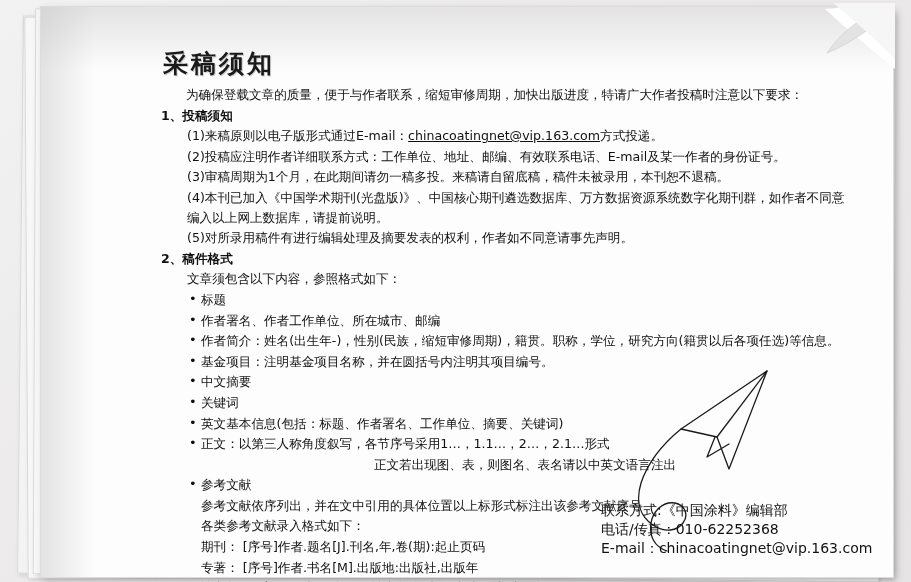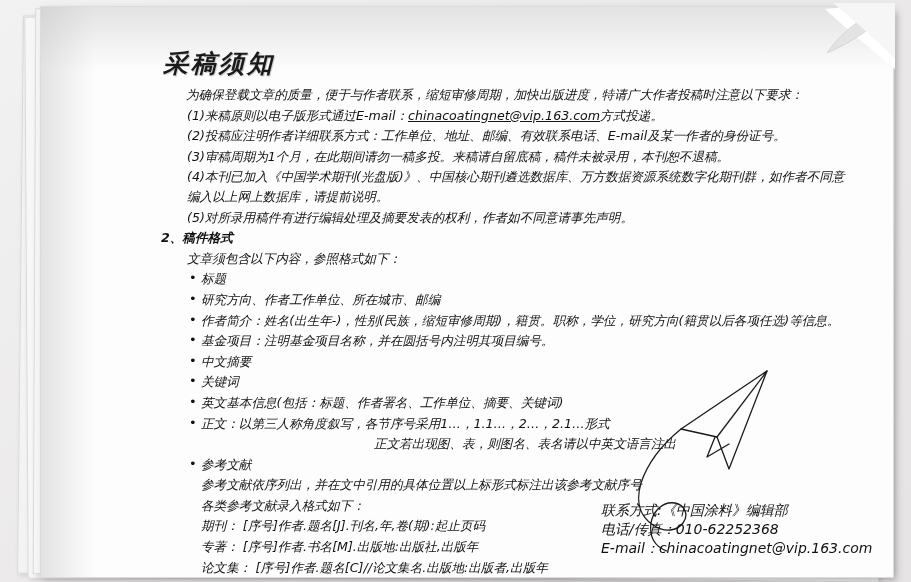--- a/index.html
+++ b/index.html
@@ -33,21 +33,20 @@
 
   .sheet {
     position: absolute;
     left: 40px;
     top: 6px;
     width: 852px;
     height: 570px;
     background: #fdfdfd;
     border: 1px solid #dcdcdc;
     box-shadow: 3px 3px 8px rgba(0,0,0,0.16);
-    font-style: italic;
   }
   
   .sheet-shade {
     position: absolute;
     left: 0; top: 0; right: 0; height: 64px;
     background: linear-gradient(180deg, rgba(205,205,205,0.55) 0%, rgba(255,255,255,0) 100%);
     pointer-events: none;
   }
   .sheet-shade-left {
     position: absolute;
@@ -161,38 +160,41 @@
     </svg>
 
     <div class="content">
 
       <div class="doc-title">采稿须知</div>
 
       <div class="body-text">
 
         <div class="p indent2">为确保登载文章的质量，便于与作者联系，缩短审修周期，加快出版进度，特请广大作者投稿时注意以下要求：</div>
 
+        <div class="p num-item">
+          <span class="lbl">1、</span><span class="lbl">投稿须知</span>
+        </div>
 
         <div class="p sub-line">
           <span>(1)来稿原则以电子版形式通过E-mail：</span><a class="email-link" href="#">chinacoatingnet@vip.163.com</a><span>方式投递。</span>
         </div>
 
         <div class="p sub-line">(2)投稿应注明作者详细联系方式：工作单位、地址、邮编、有效联系电话、E-mail及某一作者的身份证号。</div>
         <div class="p sub-line">(3)审稿周期为1个月，在此期间请勿一稿多投。来稿请自留底稿，稿件未被录用，本刊恕不退稿。</div>
         <div class="p sub-line">(4)本刊已加入《中国学术期刊(光盘版)》、中国核心期刊遴选数据库、万方数据资源系统数字化期刊群，如作者不同意编入以上网上数据库，请提前说明。</div>
         <div class="p sub-line">(5)对所录用稿件有进行编辑处理及摘要发表的权利，作者如不同意请事先声明。</div>
 
         <div class="p num-item">
           <span class="lbl">2、</span><span class="lbl">稿件格式</span>
         </div>
 
         <div class="p sub-line">文章须包含以下内容，参照格式如下：</div>
 
         <div class="p bullet-line">标题</div>
-        <div class="p bullet-line">研究方向、作者工作单位、所在城市、邮编</div>
+        <div class="p bullet-line">作者署名、作者工作单位、所在城市、邮编</div>
         <div class="p bullet-line">作者简介：姓名(出生年-)，性别(民族，缩短审修周期)，籍贯。职称，学位，研究方向(籍贯以后各项任选)等信息。</div>
         <div class="p bullet-line">基金项目：注明基金项目名称，并在圆括号内注明其项目编号。</div>
         <div class="p bullet-line">中文摘要</div>
         <div class="p bullet-line">关键词</div>
         <div class="p bullet-line">英文基本信息(包括：标题、作者署名、工作单位、摘要、关键词)</div>
         <div class="p bullet-line">正文：以第三人称角度叙写，各节序号采用1…，1.1…，2…，2.1…形式</div>
 
         <div class="p plain-line">正文若出现图、表，则图名、表名请以中英文语言注出</div>
 
         <div class="p bullet-line">参考文献</div>

